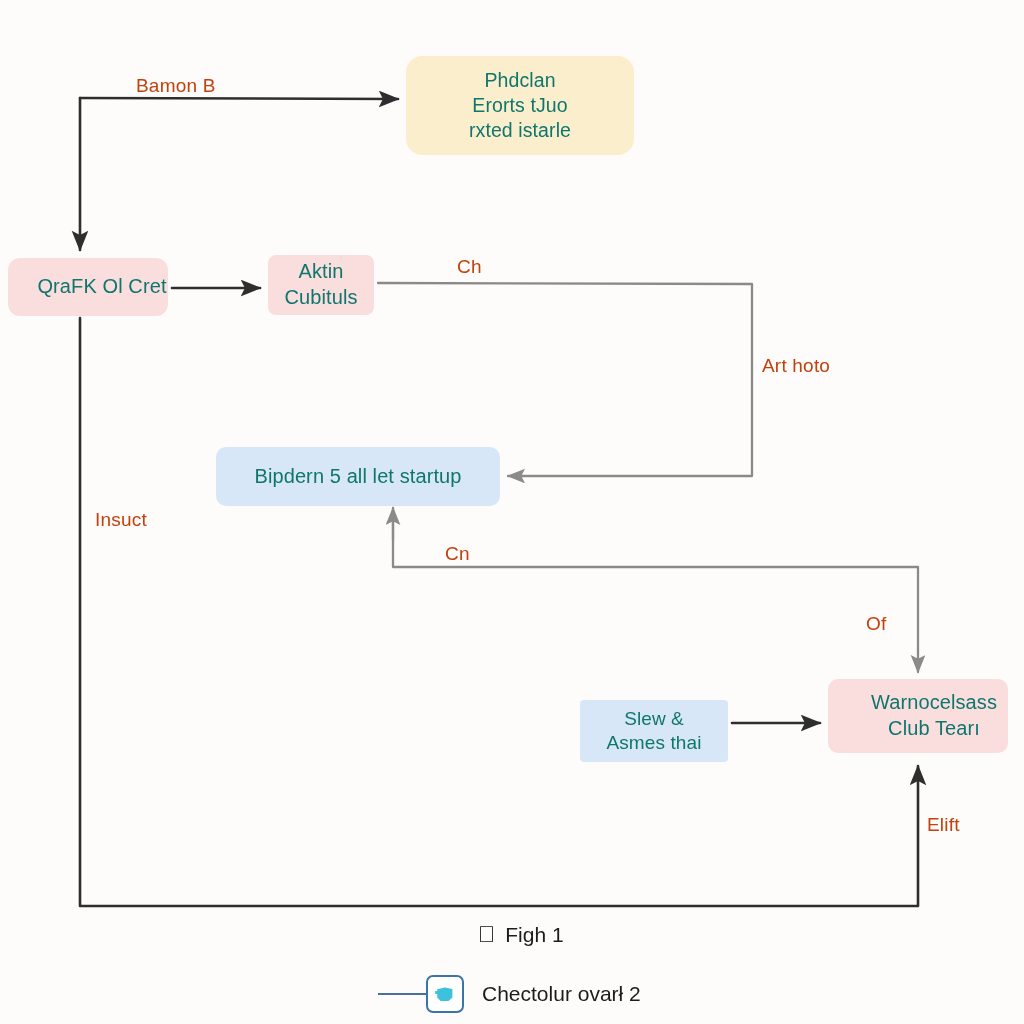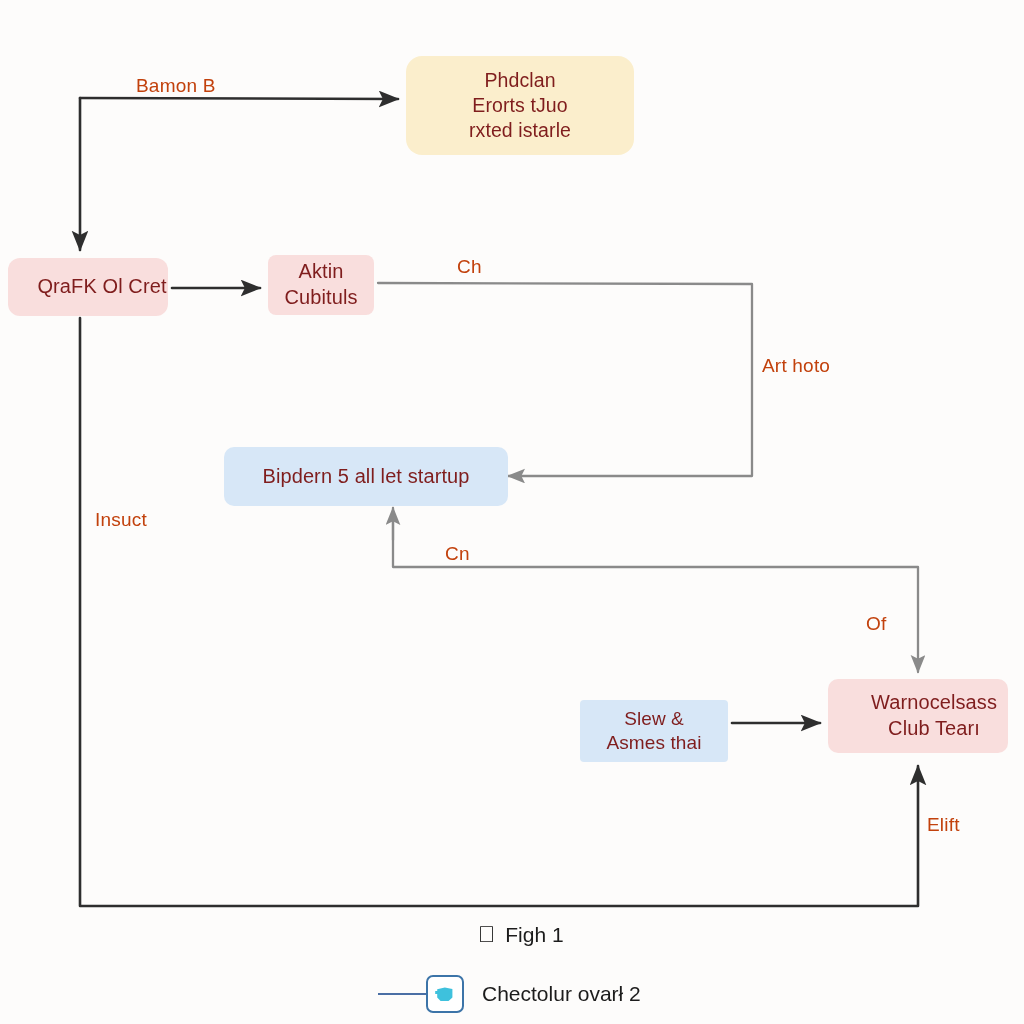--- a/index.html
+++ b/index.html
@@ -27,33 +27,33 @@
     height: 1024px;
     pointer-events: none;
   }
   .node {
     position: absolute;
     display: flex;
     align-items: center;
     justify-content: center;
     text-align: center;
     box-sizing: border-box;
-    color: #7f1d1d;
+    color: #0f766e;
     line-height: 1.28;
     white-space: pre-line;
     letter-spacing: 0.1px;
   }
   .node.pink   { background: #f9dedd; }
   .node.yellow { background: #fbeecc; }
   .node.blue   { background: #d7e7f7; }
 
   .n-quark   { left: 8px;   top: 258px; width: 160px; height: 58px;  border-radius: 12px; font-size: 20px; padding-left: 28px; }
   .n-yellow  { left: 406px; top: 56px;  width: 228px; height: 99px;  border-radius: 16px; font-size: 19.5px; }
   .n-artin   { left: 268px; top: 255px; width: 106px; height: 60px;  border-radius: 8px;  font-size: 20px; }
-  .n-bip     { left: 216px; top: 447px; width: 284px; height: 59px;  border-radius: 10px; font-size: 20px; margin-left: 8px; }
+  .n-bip     { left: 216px; top: 447px; width: 284px; height: 59px;  border-radius: 10px; font-size: 20px; }
   .n-slew    { left: 580px; top: 692px; width: 148px; height: 62px;  border-radius: 4px;  font-size: 19px; margin-top: 8px; }
   .n-warno   { left: 828px; top: 679px; width: 180px; height: 74px;  border-radius: 10px; font-size: 20px; padding-left: 32px; }
 
   .edge-label {
     position: absolute;
     font-size: 19px;
     color: #c2410c;
     white-space: nowrap;
     letter-spacing: 0.2px;
   }

